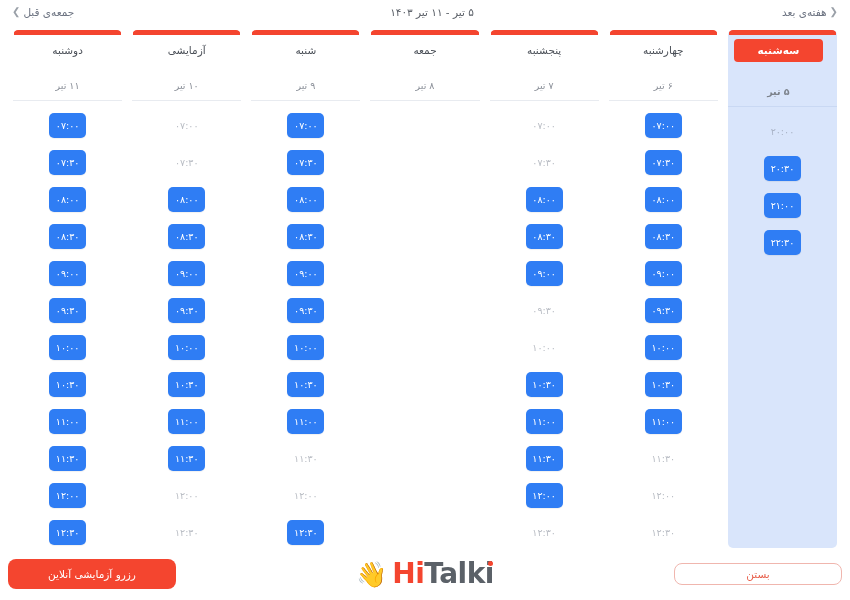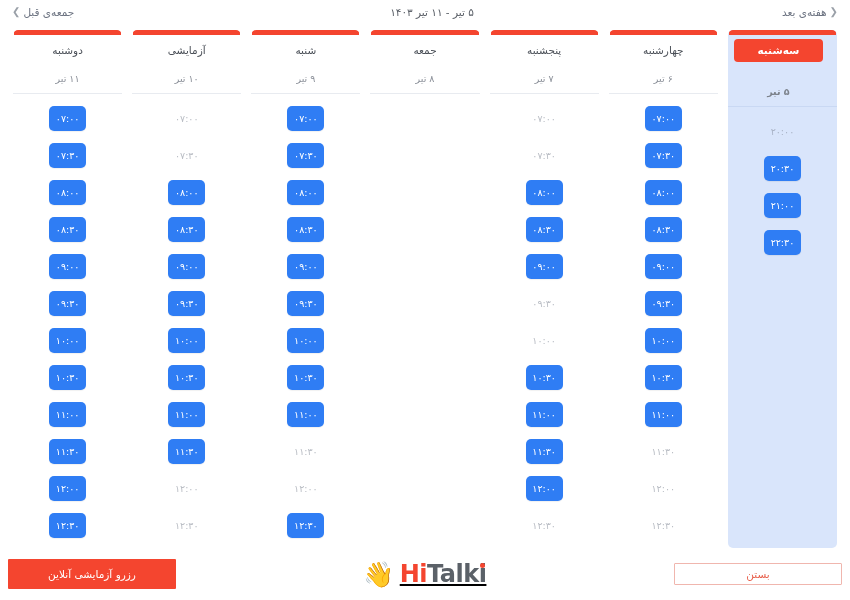--- a/index.html
+++ b/index.html
@@ -115,21 +115,21 @@
     color: #ffffff;
     border-radius: 4px;
     padding: 3px 0 4px 0;
     margin: 0 2px 3px 2px;
     font-size: 10.5px;
   }
   .day-date {
     font-size: 9.5px;
     color: #8a8f98;
     display: block;
-    margin-top: 15px;
+    margin-top: 22px;
   }
   .daycol.active .day-date {
     margin-top: 24px;
     color: #7c828b;
   }
 
   
   .slots {
     flex: 1 1 auto;
     display: flex;
@@ -172,21 +172,21 @@
     display: flex;
     align-items: center;
     justify-content: space-between;
     padding: 0 8px;
     background: #ffffff;
     position: relative;
     border-top: 0;
   }
   .btn {
     font-size: 10.5px;
-    border-radius: 1px;
+    border-radius: 8px;
     display: flex;
     align-items: center;
     justify-content: center;
     cursor: pointer;
     user-select: none;
     white-space: nowrap;
   }
   .btn-close {
     width: 168px;
     height: 22px;
@@ -213,26 +213,25 @@
     gap: 5px;
     pointer-events: none;
     direction: ltr;
   }
   .logo-hand {
     font-size: 25px;
     line-height: 1;
     transform: rotate(-12px);
   }
   .logo-text {
-    font-size: 24px;
+    font-size: 28px;
     font-weight: bold;
     letter-spacing: -0.5px;
     line-height: 1;
     position: relative;
-    text-decoration: underline;
   }
   .logo-hi { color: #f4452f; }
   .logo-t { color: #5b6168; }
   .logo-dot {
     position: absolute;
     width: 5px; height: 5px;
     border-radius: 50%;
     background: #f4452f;
     top: 1px;
     right: 1px;

